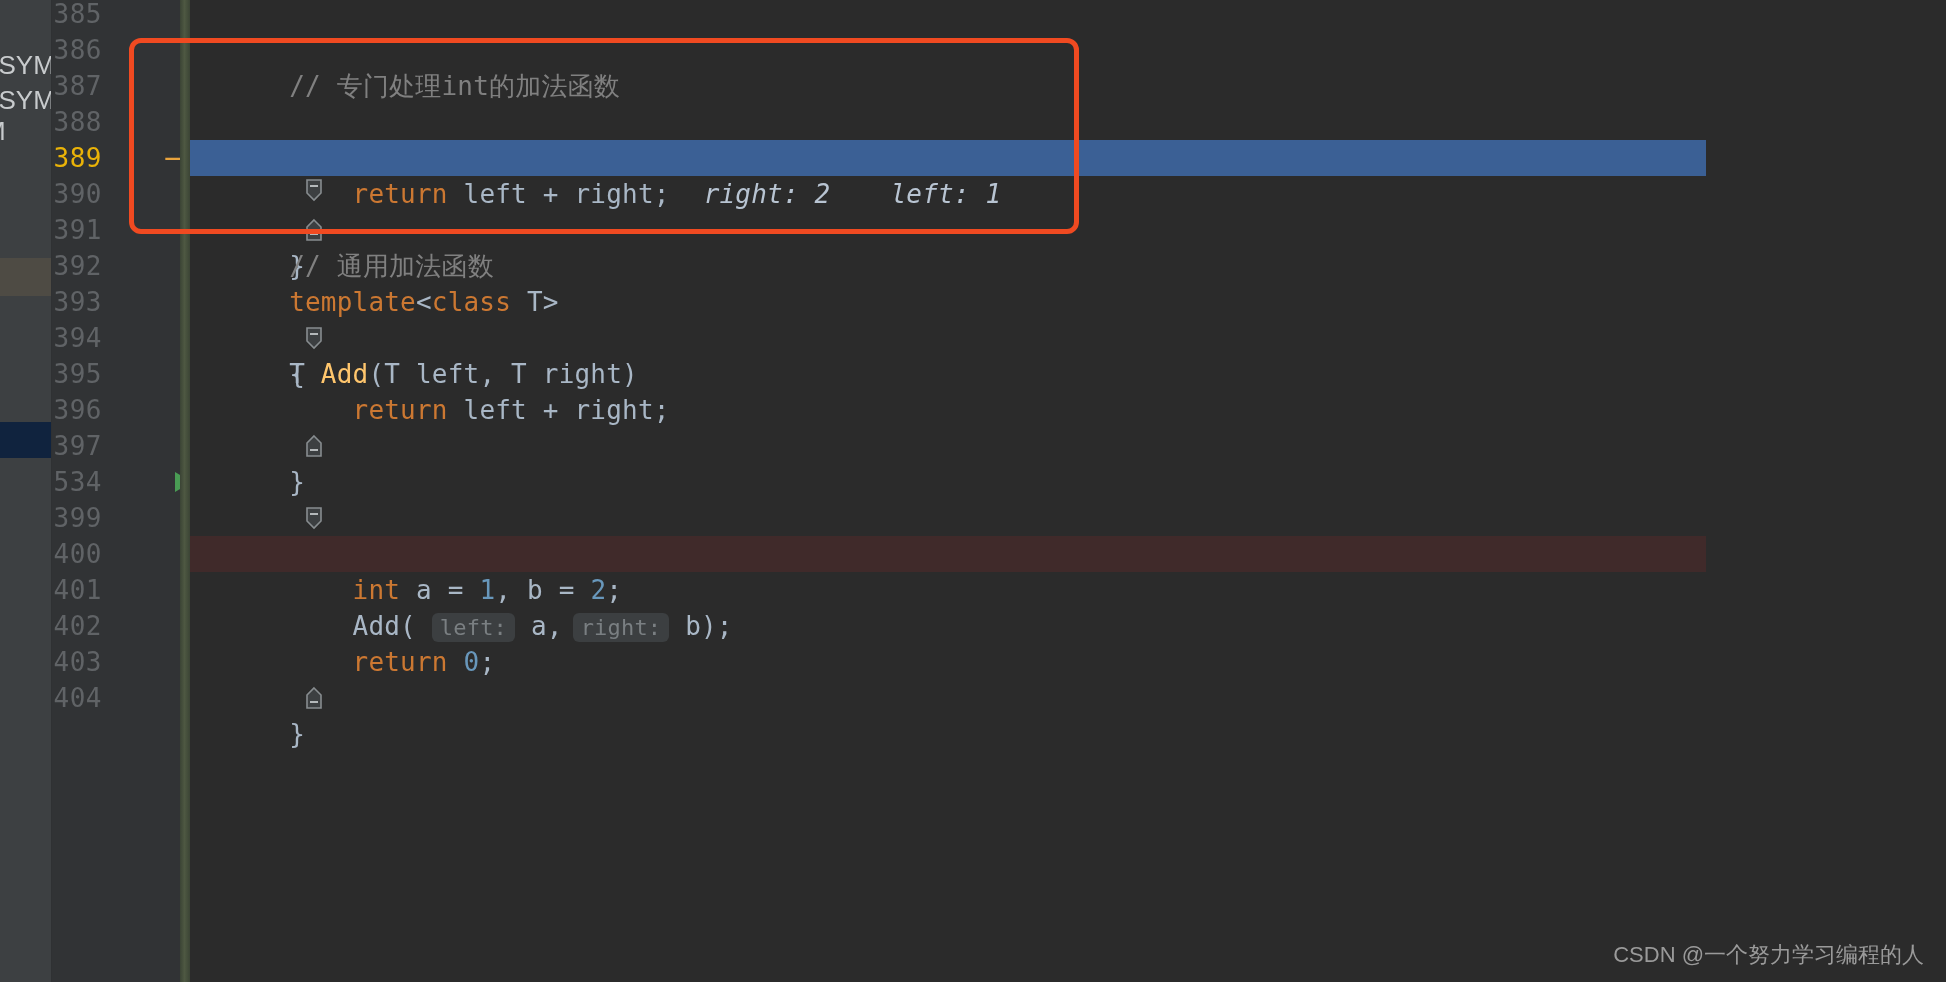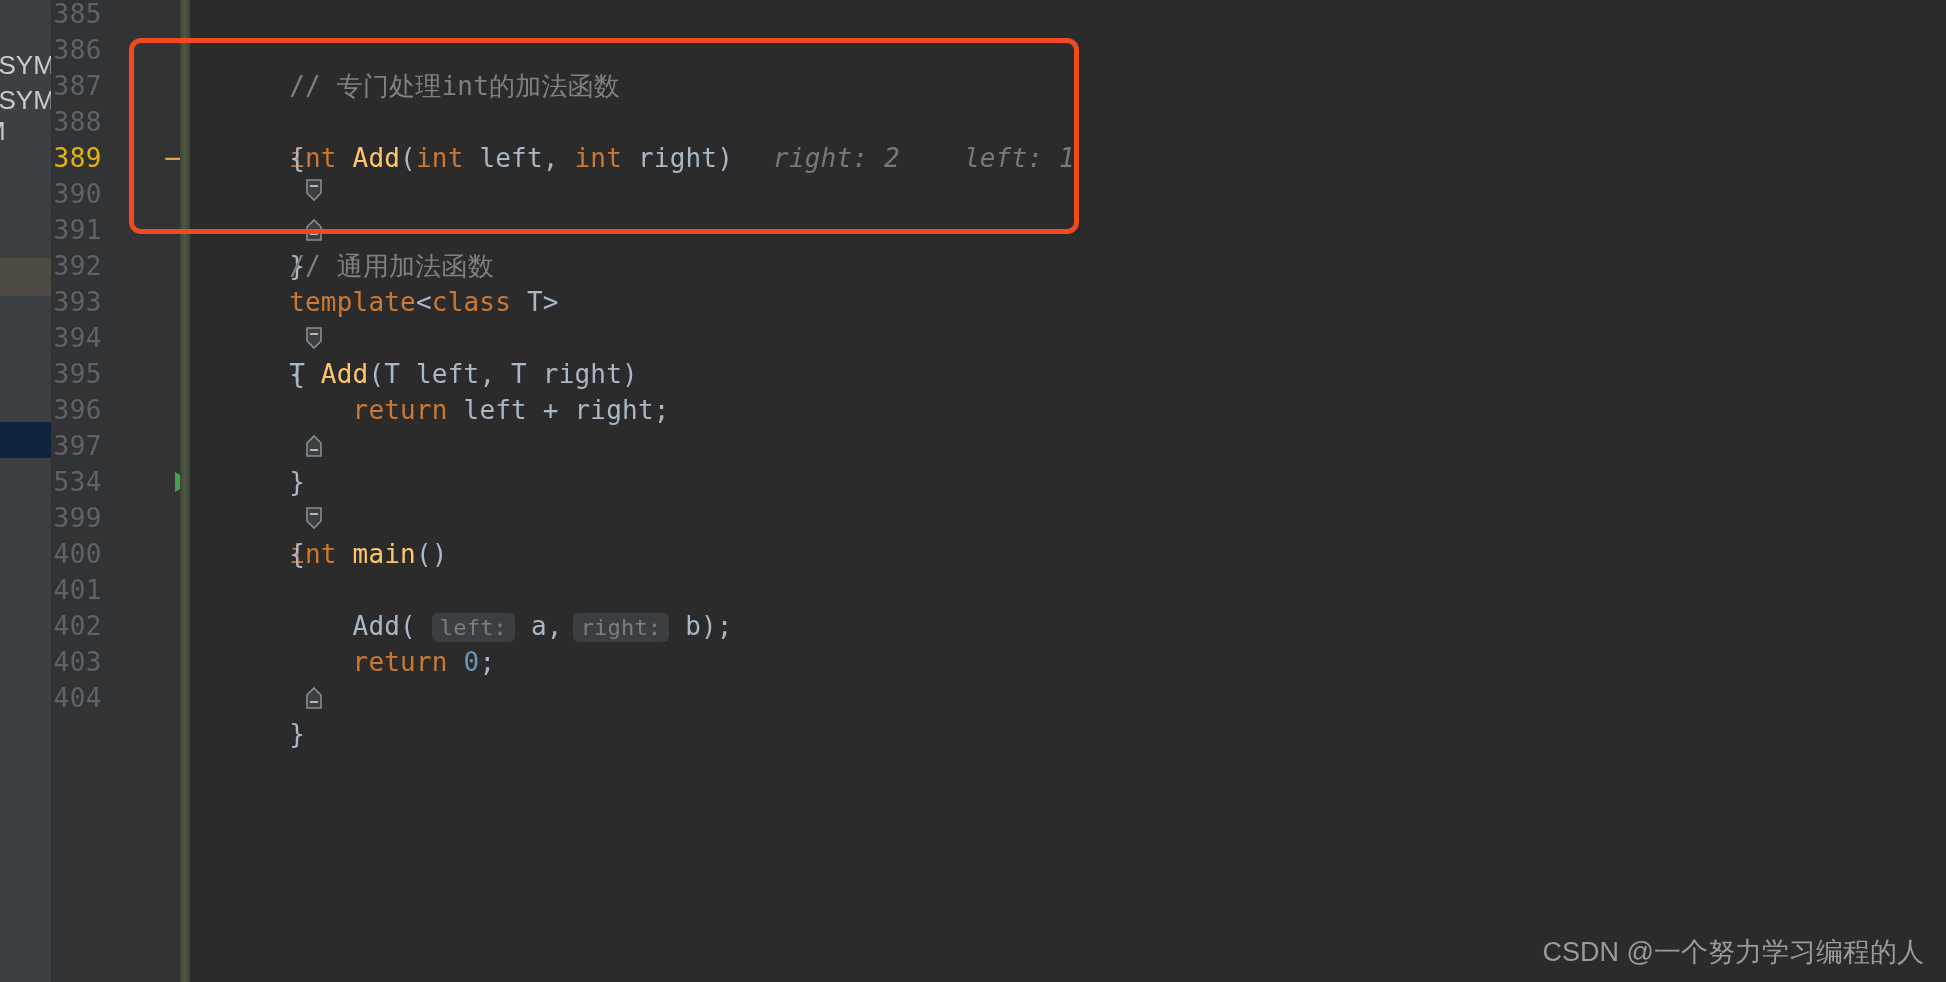--- a/index.html
+++ b/index.html
@@ -151,21 +151,21 @@
     border-radius: 12px;
     box-sizing: border-box;
     pointer-events: none;
   }
 
   
   .watermark {
     position: absolute;
     right: 22px; bottom: 12px;
     font-family: "Liberation Sans", sans-serif;
-    font-size: 27px;
+    font-size: 22px;
     color: #9a9a9a;
     white-space: nowrap;
   }
 </style>
 </head>
 <body>
 
 <div id="root">
 
   <div class="left-panel">
@@ -232,20 +232,23 @@
           <line x1="7" y1="14" x2="15" y2="14" stroke="#b4b8ba" stroke-width="2"></line>
         </svg>
       </span>
       <span class="code kw">int</span><span class="pl"> </span><span class="fn">Add</span><span class="pl">(</span><span class="kw">int</span><span class="pl"> left, </span><span class="kw">int</span><span class="pl"> right)</span><span class="hint" style="margin-left:40px;">right: 2</span><span class="hint" style="margin-left:64px;">left: 1</span>
     </div>
 
     <div class="row" style="top:104px;">
       <span class="code pl">{</span>
     </div>
 
+    <div class="row exec" style="top:140px;">
+      <span class="code pl">    </span><span class="kw">return</span><span class="pl"> left + right;</span><span class="hint" style="margin-left:34px;">right: 2</span><span class="hint" style="margin-left:60px;">left: 1</span>
+    </div>
 
     <div class="row" style="top:176px;">
       <span class="foldmark" style="position:absolute; left:-14px; top:0;">
         <svg width="22" height="36" viewBox="0 0 22 36" aria-hidden="true">
           <path d="M11 8 l7 7 v13 h-14 v-13 z" fill="#3c3f41" stroke="#888d90" stroke-width="1.6"></path>
           <line x1="7" y1="22" x2="15" y2="22" stroke="#b4b8ba" stroke-width="2"></line>
         </svg>
       </span>
       <span class="code pl">}</span>
     </div>
@@ -295,20 +298,23 @@
           <line x1="7" y1="14" x2="15" y2="14" stroke="#b4b8ba" stroke-width="2"></line>
         </svg>
       </span>
       <span class="code kw">int</span><span class="pl"> </span><span class="fn">main</span><span class="pl">()</span>
     </div>
 
     <div class="row" style="top:500px;">
       <span class="code pl">{</span>
     </div>
 
+    <div class="row bpline" style="top:536px;">
+      <span class="code pl">    </span><span class="kw">int</span><span class="pl"> a = </span><span class="num">1</span><span class="pl">, b = </span><span class="num">2</span><span class="pl">;</span>
+    </div>
 
     <div class="row" style="top:572px;">
       <span class="code pl">    </span><span class="fn" style="color:#a9b7c6;">Add</span><span class="pl">( </span><span class="chip">left:</span><span class="pl"> a,</span><span class="chip" style="margin-left:10px;">right:</span><span class="pl"> b);</span>
     </div>
 
     <div class="row" style="top:608px;">
       <span class="code pl">    </span><span class="kw">return</span><span class="num"> 0</span><span class="pl">;</span>
     </div>
 
     <div class="row" style="top:644px;">

